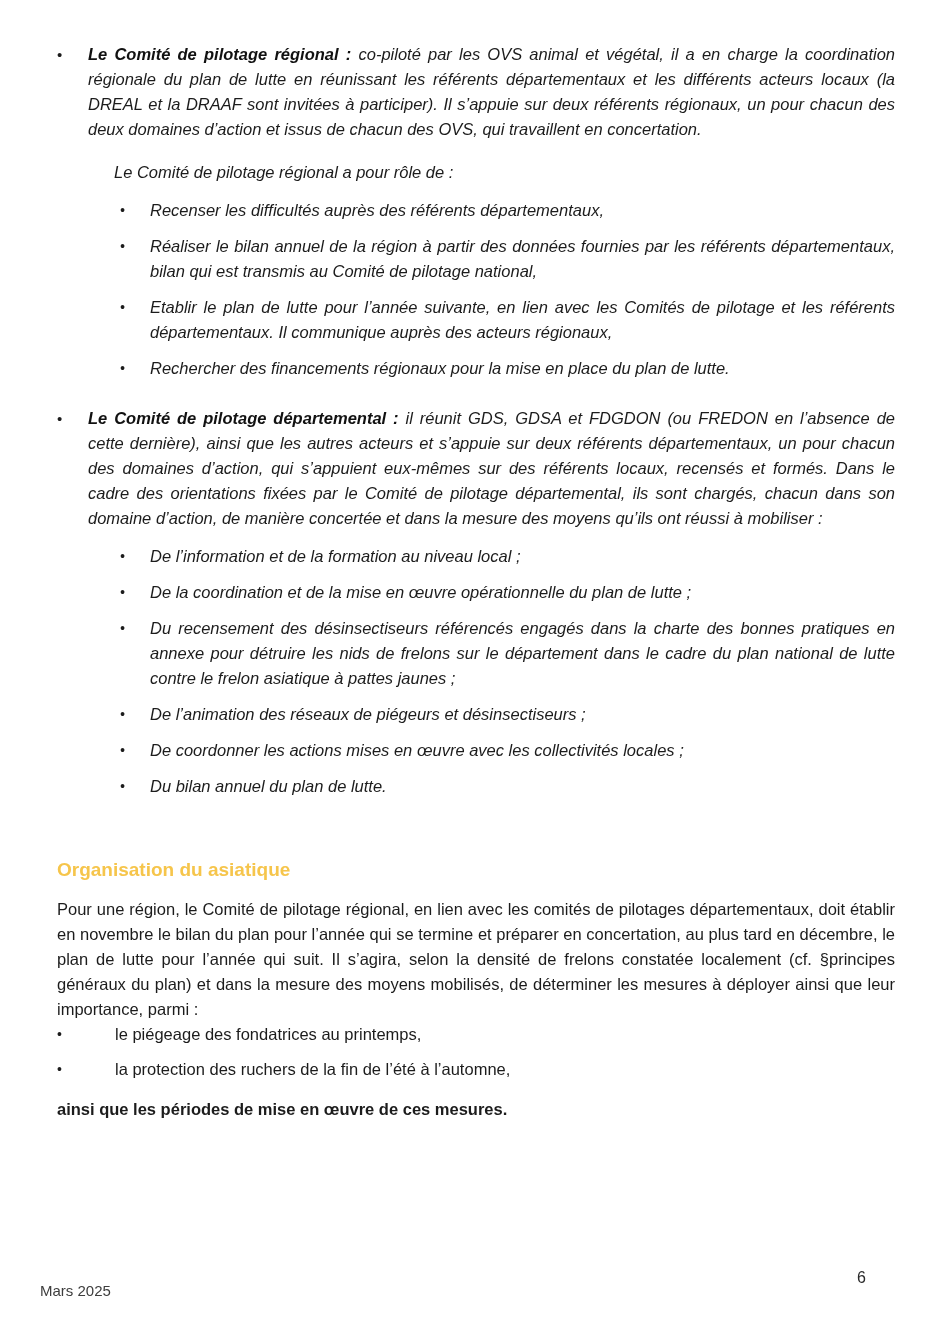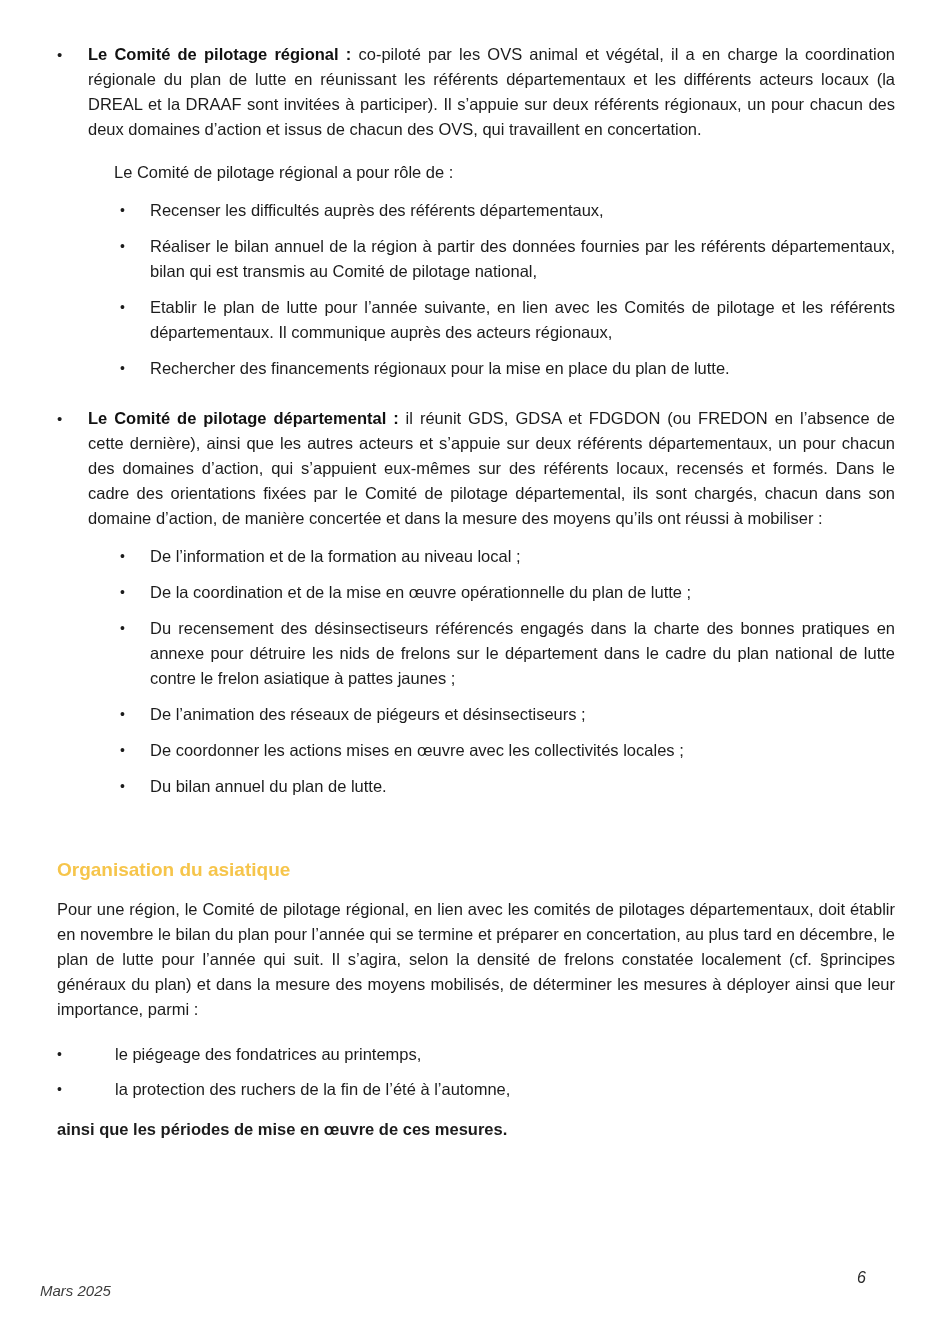--- a/index.html
+++ b/index.html
@@ -23,21 +23,21 @@
   .justify { text-align: justify; }
   .b { font-weight: bold; color: #111111; }
 
   
   .li1 { display: flex; margin: 0 0 14px 0; }
   .li1 > .marker {
     flex: 0 0 31px;
     font-size: 15px;
     line-height: 25px;
   }
-  .li1 > .li-body { flex: 1 1 auto; }
+  .li1 > .li-body { flex: 1 1 auto; font-style: italic; }
 
   
   .intro {
     margin: 18px 0 13px 26px;
     text-align: left;
   }
 
   
   .l2 { margin: 0 0 0 32px; }
   .li2 { display: flex; margin: 0 0 11px 0; }
@@ -49,40 +49,39 @@
   .li2 > .li-body { flex: 1 1 auto; }
 
   .section-heading {
     margin: 48px 0 15px 0;
     font-size: 19px;
     line-height: 24px;
     font-weight: bold;
     color: #F6C54B;
   }
 
-  .para { margin: 0 0 20px 0; }
+  .para { margin: 0 0 0 0; }
 
   
   .li0 { display: flex; margin: 0 0 10px 0; }
   .li0 > .marker {
     flex: 0 0 58px;
     font-size: 14px;
     line-height: 25px;
   }
   .li0 > .li-body { flex: 1 1 auto; text-align: left; }
 
   .closing { margin: 15px 0 0 0; text-align: left; font-weight: bold; }
 
   .footer {
     position: absolute;
     left: 0;
     top: 1262px;
     width: 944px;
     height: 46px;
-    font-style: italic;
   }
   .footer-date {
     position: absolute;
     left: 40px;
     top: 16px;
     font-size: 15px;
     color: #3d3d3d;
   }
   .footer-title {
     position: absolute;

